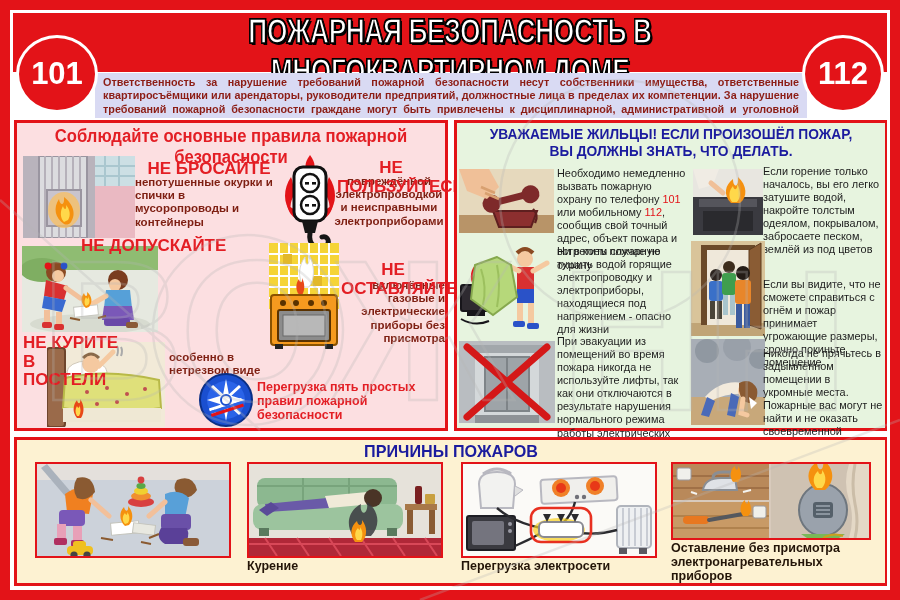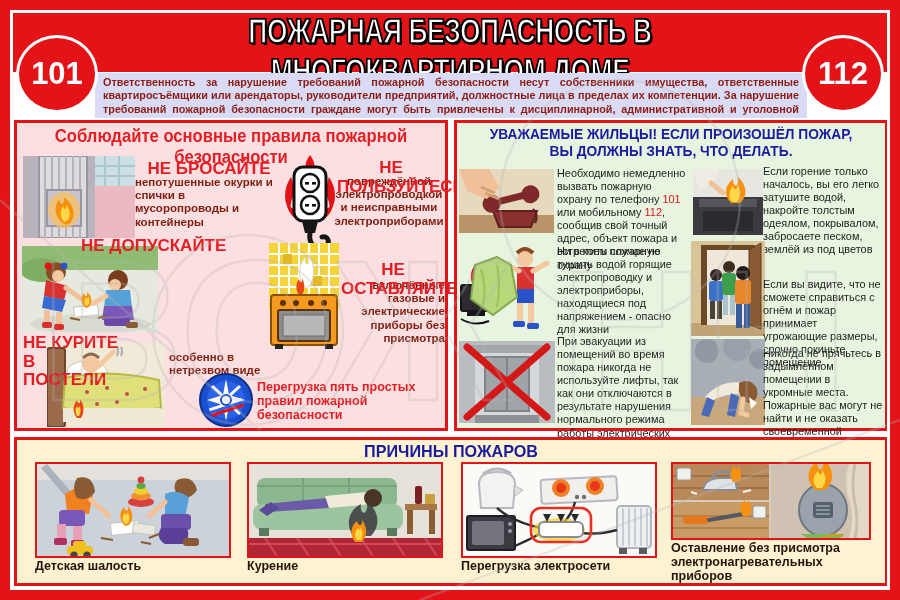--- a/index.html
+++ b/index.html
@@ -357,21 +357,20 @@
         <path d="M88 62 C82 56 82 48 87 43 C88 48 92 48 91 42 C96 47 97 55 92 61 Z" fill="#f5910f"></path>
         <path d="M88 60 C85 57 85 52 88 49 C89 52 91 51 90 48 C93 51 93 56 91 59 Z" fill="#ffd84a"></path>
         <path d="M64 74 L76 76 M112 74 L122 70 M104 78 L114 80" stroke="#8a5a30" stroke-width="2"></path>
 
         <rect x="30" y="82" width="26" height="9" rx="4" fill="#f0c020"></rect>
         <rect x="36" y="77" width="13" height="7" rx="3" fill="#f0c020"></rect>
         <circle cx="37" cy="91" r="3.6" fill="#444"></circle>
           <circle cx="50" cy="91" r="3.6" fill="#444"></circle>
       </svg>
     </div>
-    <div class="cause-caption">Детская шалость</div>
   </div>
 
   <div class="cause-fig" style="left:230px; width:196px;">
     <div class="cause-img">
       <svg width="192" height="92" viewBox="0 0 192 92">
         <rect width="192" height="92" fill="#e6e2da"></rect>
         <rect y="74" width="192" height="18" fill="#b02838"></rect>
         <path d="M0 80 L192 80 M16 74 L28 92 M48 74 L60 92 M80 74 L92 92 M112 74 L124 92 M144 74 L156 92 M176 74 L188 92" stroke="#d84858" stroke-width="2"></path>
 
         <rect x="8" y="14" width="140" height="30" rx="8" fill="#8cb890"></rect>

